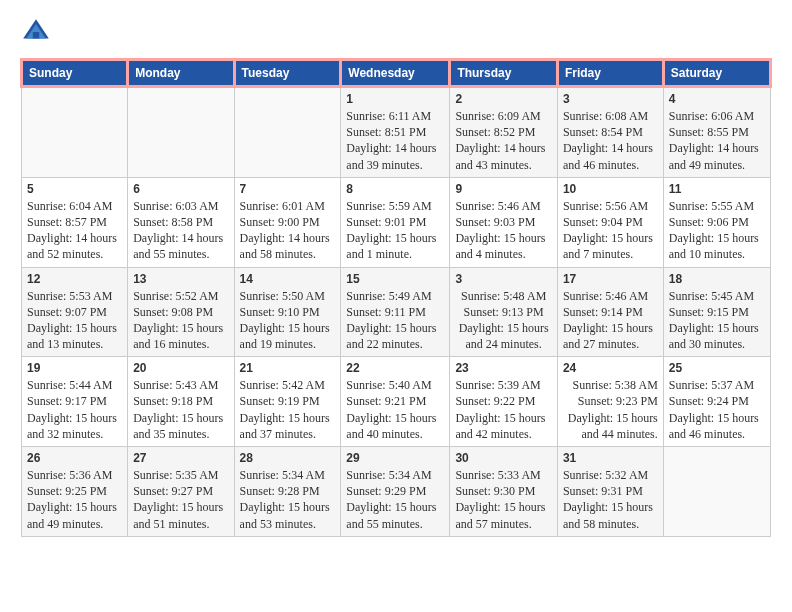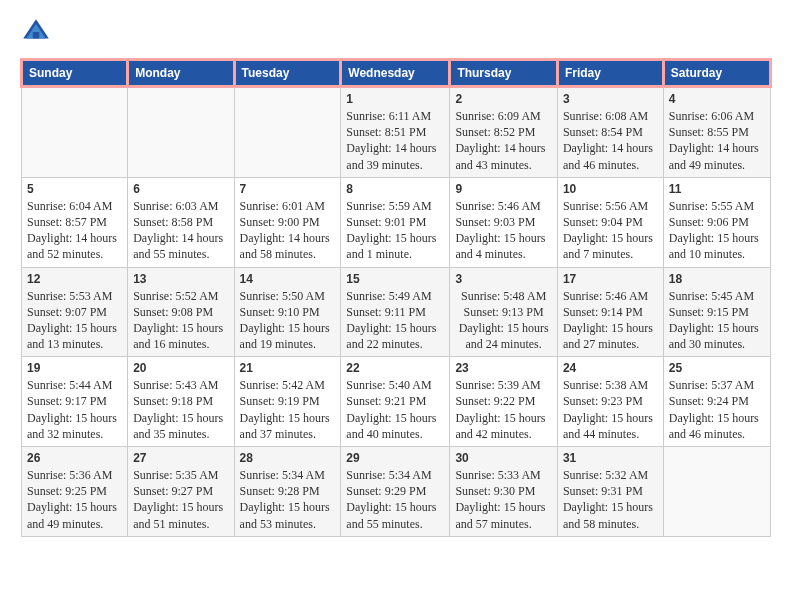--- a/index.html
+++ b/index.html
@@ -293,21 +293,21 @@
           </td>
           <td>
             <span class="day-num">23</span>
             <div class="cell-content" style="white-space: pre-line;">Sunrise: 5:39 AM
 Sunset: 9:22 PM
 Daylight: 15 hours
 and 42 minutes.</div>
           </td>
           <td>
             <span class="day-num">24</span>
-            <div class="cell-content" style="white-space: pre-line;">Sunrise: 5:38 AM
+            <div class="cell-content" style="white-space: pre-line; text-align: right;">Sunrise: 5:38 AM
 Sunset: 9:23 PM
 Daylight: 15 hours
 and 44 minutes.</div>
           </td>
           <td>
             <span class="day-num">25</span>
             <div class="cell-content" style="white-space: pre-line;">Sunrise: 5:37 AM
 Sunset: 9:24 PM
 Daylight: 15 hours
 and 46 minutes.</div>

